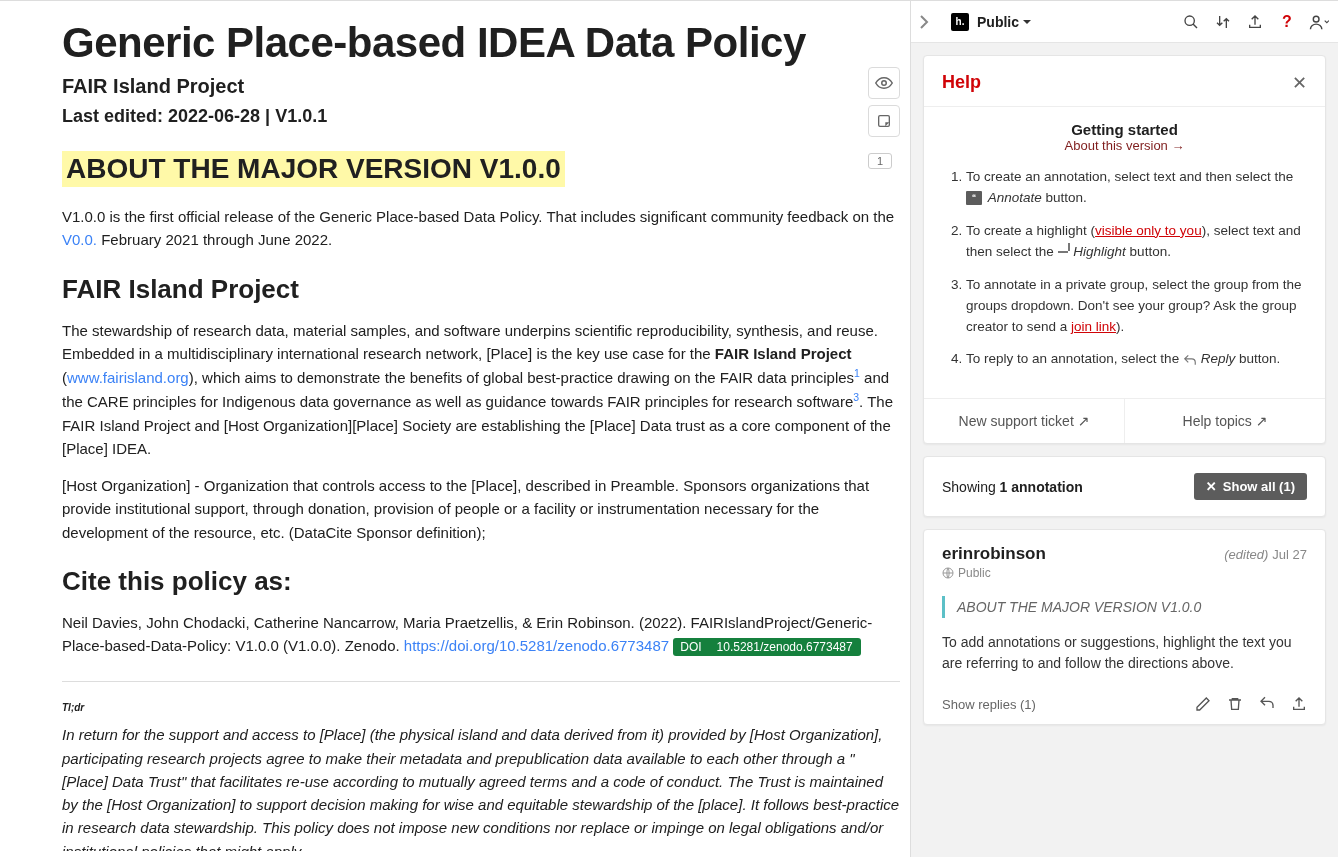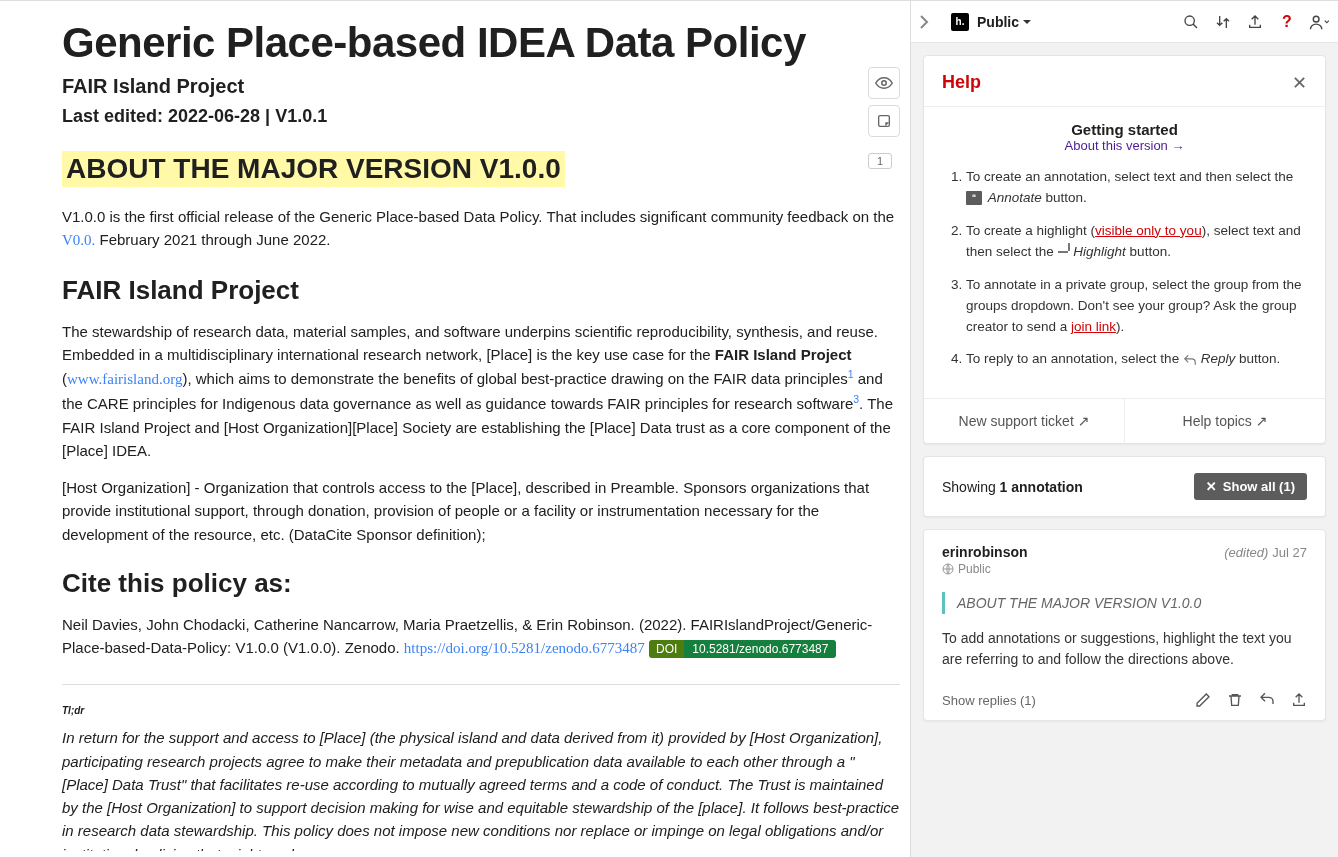--- a/index.html
+++ b/index.html
@@ -4,25 +4,25 @@
 <style>
 * { margin:0; padding:0; box-sizing:border-box; }
 body { font-family:-apple-system,BlinkMacSystemFont,"Segoe UI",Helvetica,Arial,sans-serif; color:#202020; background:#fff; width:1338px; height:857px; position:relative; overflow:hidden; border-top:1px solid #ddd; }
 
 .main { position:absolute; left:0; top:0; width:900px; height:850px; padding:18px 0 0 62px; overflow:hidden; }
 .main h1 { font-size:42px; font-weight:700; letter-spacing:-0.5px; margin-bottom:8px; }
 .main .subtitle { font-size:20px; font-weight:600; margin-bottom:8px; }
 .main .edited { font-size:18px; font-weight:600; margin-bottom:24px; }
 .main h2.highlight { font-size:28px; font-weight:800; background:#fff9a8; display:inline-block; padding:2px 4px; margin-bottom:18px; }
 .main p { font-size:15px; line-height:1.55; margin-bottom:14px; }
-.main a { color:#3b82f6; text-decoration:none;font-family:Liberation Serif, serif; }
+.main a { color:#3b82f6; text-decoration:none; }
 .main .fn { color:#3b82f6; font-size:.7em; vertical-align:super; }
 .main h2.sec { font-size:26px; font-weight:700; margin:22px 0 14px; }
 .doi-badge { display:inline-block; vertical-align:middle; font-size:12px; font-family:Verdana,sans-serif; }
-.doi-badge .l { background:#4d7c0f; color:#fff; padding:2px 7px; border-radius:3px 0 0 3px; }
+.doi-badge .l { background:#15803d; color:#fff; padding:2px 7px; border-radius:3px 0 0 3px; }
 .doi-badge .r { background:#15803d; color:#fff; padding:2px 8px; border-radius:0 3px 3px 0; }
 .hr { border:none; border-top:1px solid #ddd; margin:24px 0 20px; }
 .tldr { font-style:italic; font-weight:700; font-size:10px; margin-bottom:10px; }
 .main p.it { font-style:italic; }
 
 .bubbles { position:absolute; left:868px; top:66px; }
 .bubble { width:32px; height:32px; background:#fff; border:1px solid #dbdbdb; border-radius:4px; margin-bottom:6px; display:flex; align-items:center; justify-content:center; color:#666; }
 .count-badge { position:absolute; left:868px; top:152px; background:#fff; border:1px solid #ccc; border-radius:3px; font-size:11px; padding:1px 8px; color:#666; }
 
 .sidebar { position:absolute; right:0; top:0; width:428px; height:857px; background:#f2f2f2; border-left:1px solid #ddd; }
@@ -33,39 +33,39 @@
 .topbar .spacer { flex:1; }
 .topbar .ic { width:22px; height:22px; display:flex; align-items:center; justify-content:center; color:#444; cursor:pointer; margin-left:6px; }
 .topbar .ic.red { color:#d00307; font-weight:700; font-size:16px; }
 
 .card { background:#fff; margin:12px; border:1px solid #e5e5e5; border-radius:4px; box-shadow:0 1px 2px rgba(0,0,0,.05); }
 .help .hd { display:flex; align-items:flex-start; justify-content:space-between; padding:16px 18px 12px; border-bottom:1px solid #eee; margin:0 0; }
 .help .hd .t { color:#d00307; font-weight:700; font-size:18px; }
 .help .hd .x { color:#666; cursor:pointer; font-size:18px; }
 .help .sub { display:flex; align-items:center; justify-content:space-between; padding:14px 18px 10px;flex-direction:column; }
 .help .sub .gs { font-weight:700; font-size:15px; }
-.help .sub .about { color:#4c1d95; font-size:13px; cursor:pointer; }
+.help .sub .about { color:#7f1d1d; font-size:13px; cursor:pointer; }
 .help ol { padding:4px 18px 16px 42px; font-size:13.5px; line-height:1.55; color:#333; border-bottom:1px solid #eee; }
 .help ol li { margin-bottom:12px; }
 .help ol .lnk { color:#d00307; text-decoration:underline; }
 .help ol em { font-style:italic; }
 .mini { display:inline-flex; align-items:center; justify-content:center; width:16px; height:14px; background:#5c5c5c; color:#fff; font-size:8px; border-radius:1px; vertical-align:middle; margin-right:2px; }
 .penline { display:inline-block; width:10px; border-bottom:2px solid #777; vertical-align:middle; margin-right:2px; position:relative; }
 .penline::after { content:""; position:absolute; right:-2px; top:-8px; width:2px; height:8px; background:#777; }
 .help .ft { display:flex; }
 .help .ft .half { flex:1; text-align:center; padding:14px 0; font-size:14px; color:#555; cursor:pointer; }
 .help .ft .half:first-child { border-right:1px solid #eee; }
 
 .showing { padding:16px 18px; display:flex; align-items:center; justify-content:space-between; font-size:14px; }
 .showing b { font-weight:700; }
 .showall { background:#5c5c5c; color:#fff; border:none; border-radius:3px; padding:6px 12px; font-size:13px; font-weight:600; cursor:pointer; display:flex; align-items:center; gap:6px; }
 
 .anno { padding:14px 18px 12px; }
 .anno .meta { display:flex; justify-content:space-between; align-items:baseline; font-size:13px; }
-.anno .user { font-weight:700; font-size:14px; }
+.anno .user { font-weight:700; font-size:17px; }
 .anno .when { color:#888; }
 .anno .when i { font-style:italic; margin-right:4px; }
 .anno .vis { color:#888; font-size:12px; margin-top:2px; display:flex; align-items:center; gap:4px; }
 .anno .quote { border-left:3px solid #5cc0c7; padding:3px 0 3px 12px; margin:16px 0 14px; color:#666; font-style:italic; font-size:14px; }
 .anno .body { font-size:14px; line-height:1.5; color:#333; }
 .anno .foot { display:flex; align-items:center; justify-content:space-between; margin-top:22px; color:#666; font-size:13px; }
 .anno .acts { display:flex; gap:16px; }
 .anno .acts span { cursor:pointer; }
 
 svg { display:block; }

